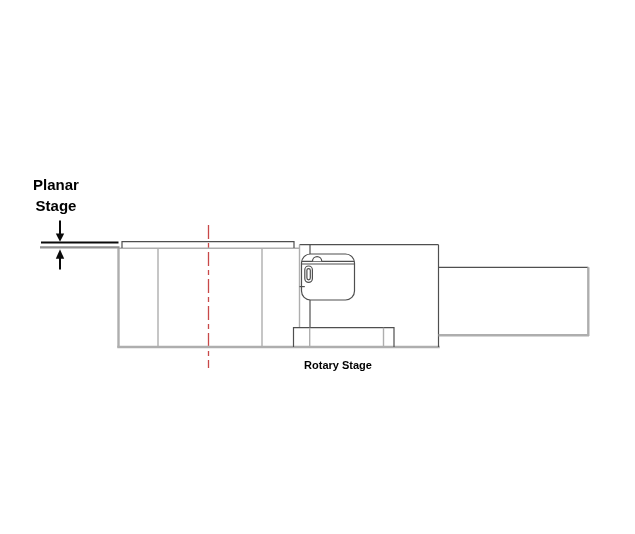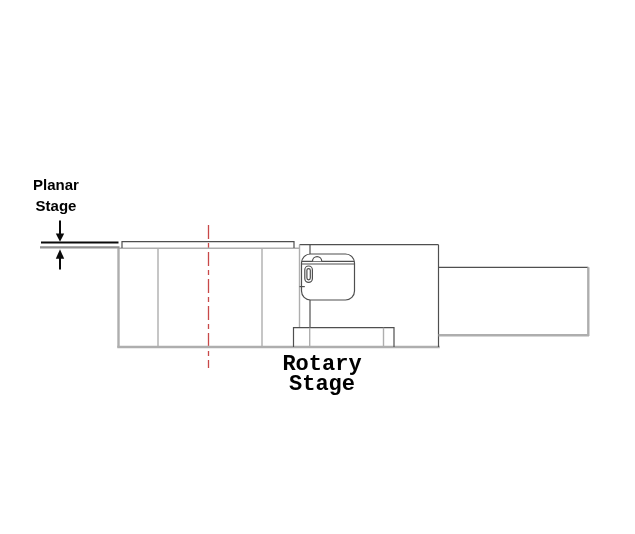--- a/index.html
+++ b/index.html
@@ -34,22 +34,22 @@
     color:var(--text);
     font-weight:bold;
     text-align:center;
   }
   .label-planar{
     left:25px;top:174px;width:62px;
     font-size:15px;line-height:21px;
   }
   .label-planar span{display:block;}
   .label-rotary{
-    left:260px;top:355px;width:124px;
-    font-size:22px;line-height:20px;font-family:Liberation Mono, monospace;
+    left:276px;top:355px;width:124px;
+    font-size:11px;line-height:20px;
   }
 </style>
 </head>
 <body>
 
 <div class="stage-canvas">
 
   <svg width="635" height="534" viewBox="0 0 635 534">
 
     <g>

